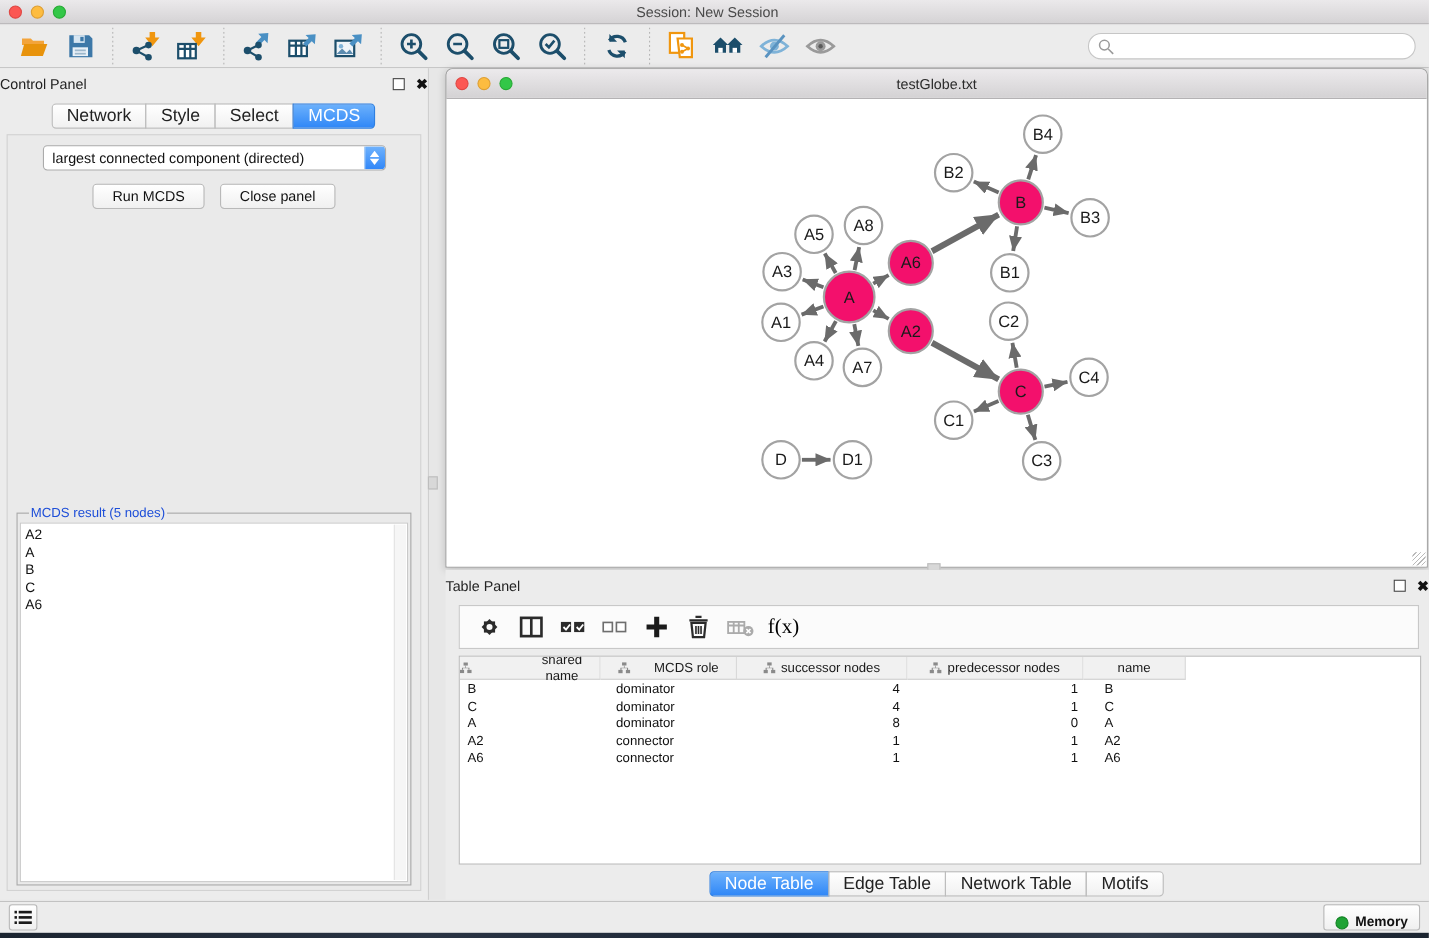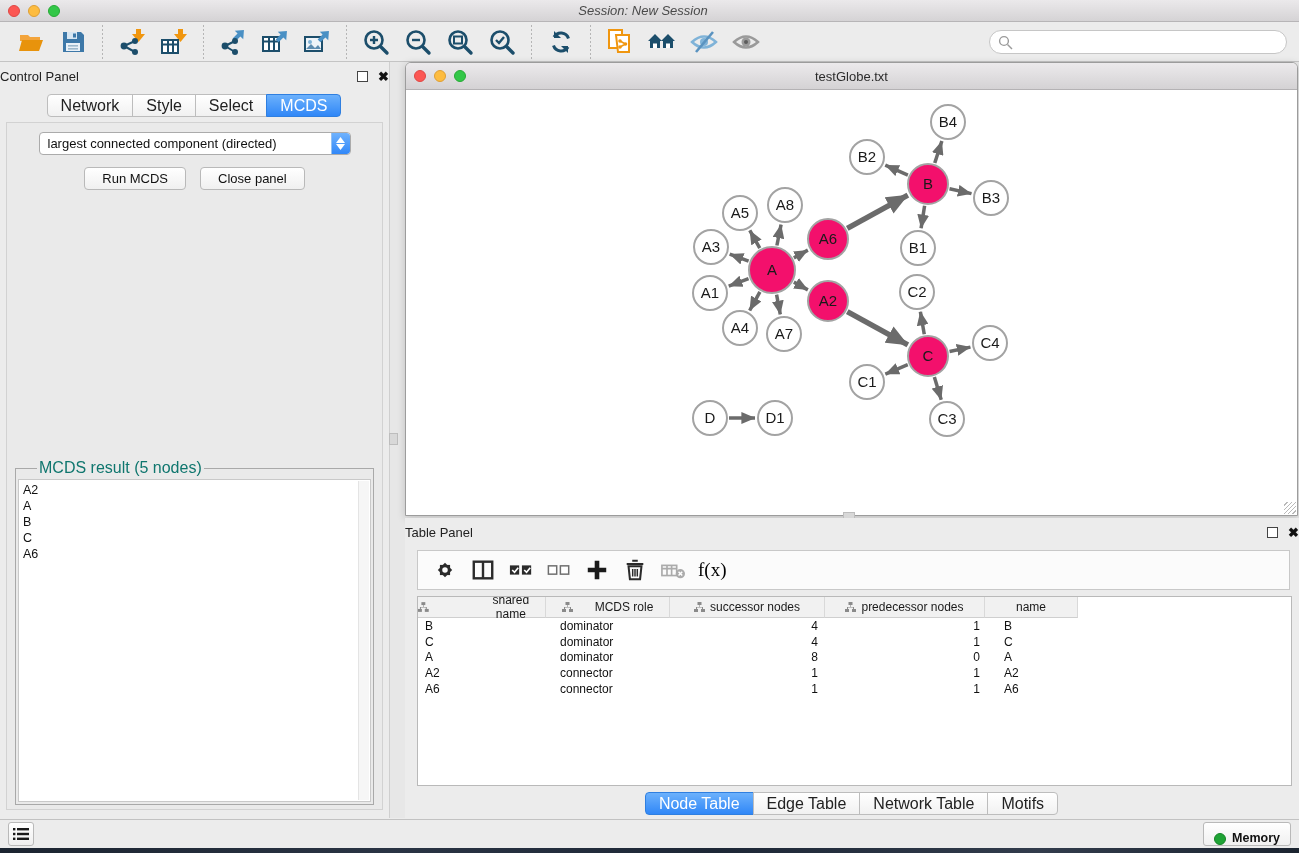--- a/index.html
+++ b/index.html
@@ -8,21 +8,21 @@
 
   
   .titlebar { position:absolute; left:0; top:0; width:100%; height:22px;
     background:linear-gradient(#ebe9eb,#d5d3d5); border-bottom:1px solid #b7b5b7;
     display:flex; align-items:center; }
   .lights { display:flex; gap:8px; margin-left:8px; }
   .light { width:12px; height:12px; border-radius:50%; }
   .light.red { background:#fc5753; border:1px solid #df4744; }
   .light.yellow { background:#fdbc40; border:1px solid #de9f34; }
   .light.green { background:#33c748; border:1px solid #27aa35; }
-  .titlebar-title { position:absolute; left:0; right:13px; text-align:center; font-size:13px; color:#4a4a4a;font-style:italic; }
+  .titlebar-title { position:absolute; left:0; right:13px; text-align:center; font-size:13px; color:#4a4a4a; }
 
   
   .toolbar { position:absolute; left:0; top:23px; width:100%; height:39px;
     background:#ececec; border-bottom:1px solid #c4c4c4;
     display:flex; align-items:center; padding:0 10px; }
   .tb-icon { width:30px; height:30px; display:flex; align-items:center; justify-content:center; margin:0 6px; cursor:default; }
   .tb-sep { width:1px; height:34px; margin:0 8px; background-image:linear-gradient(#b5b5b5 40%, transparent 40%); background-size:1px 4px; }
   .search-wrap { margin-left:auto; margin-right:2px; width:298px; height:24px; background:#fff;
     border:1px solid #c6c6c6; border-radius:12px; display:flex; align-items:center; padding-left:8px; }
 
@@ -51,21 +51,21 @@
   .dropdown-value { flex:1; font-size:13px; color:#111; padding-left:8px; white-space:nowrap; }
   .dropdown-stepper { width:19px; height:100%; background:linear-gradient(#6fb2fd,#3187f8); border-left:1px solid #94c1f3;
     display:flex; flex-direction:column; align-items:center; justify-content:center; gap:1px; border-radius:0 3px 3px 0; }
   .dropdown-stepper svg { display:block; }
   .cp-buttons { display:flex; justify-content:center; gap:14px; margin-top:12px; }
   .push-btn { font-size:13px; color:#111; background:linear-gradient(#ffffff,#f0f0f0); border:1px solid #b9b9b9;
     border-radius:4px; padding:3px 17px; }
 
   fieldset.result-box { position:absolute; left:8px; right:8px; top:336px; bottom:4px;
     border:1px solid #a9a9a9; background:#eaeaea; padding:2px; }
-  fieldset.result-box legend { font-size:16px; color:#0f766e; padding:0 2px; margin-left:19px; }
+  fieldset.result-box legend { font-size:12px; color:#1d4ed8; padding:0 2px; margin-left:8px; }
   .result-list { position:relative; width:100%; height:100%; background:#fff; border:1px solid #c9c9c9; overflow:hidden;
     padding:2px 0 0 4px; }
   .result-item { font-size:12.5px; color:#111; line-height:16px; }
   .result-scrollbar { position:absolute; top:1px; bottom:1px; right:1px; width:11px; background:#f6f6f6; border-left:1px solid #e4e4e4; }
 
   
   .v-grip { position:absolute; left:389px; top:371px; width:9px; height:12px; background:#d8d8d8; border:1px solid #bdbdbd; }
   .h-grip { position:absolute; left:843px; top:450px; width:12px; height:7px; background:#d8d8d8; border:1px solid #bdbdbd; }
 
   

